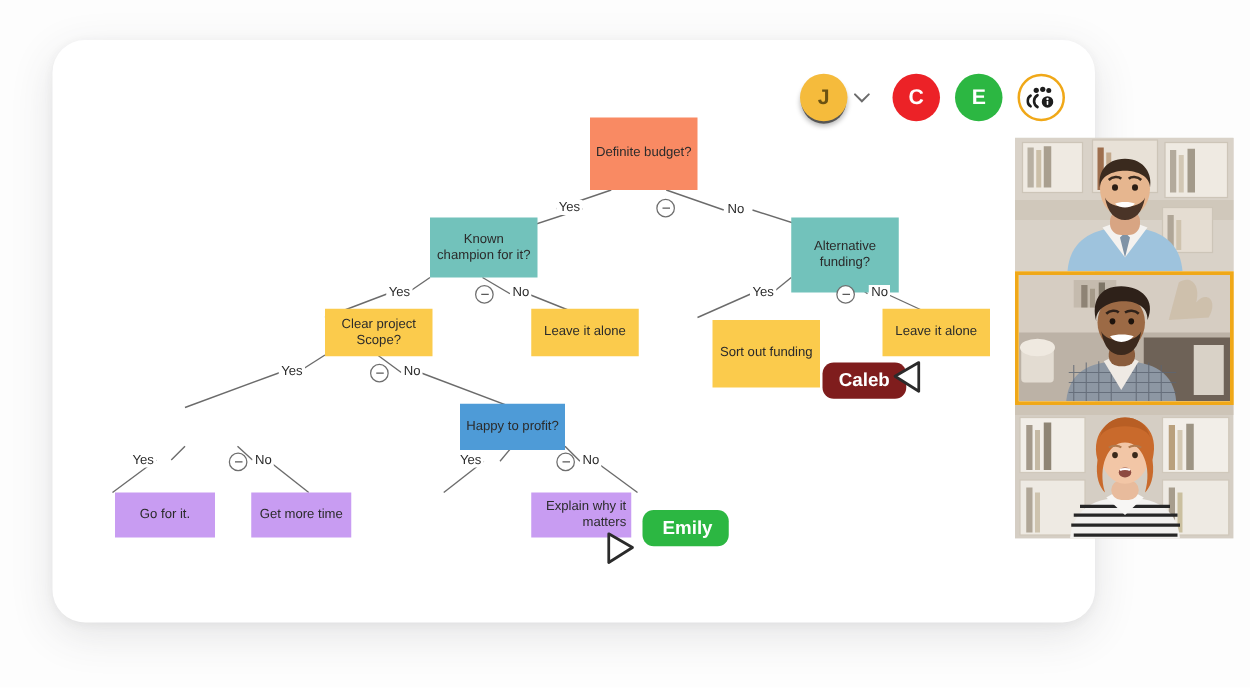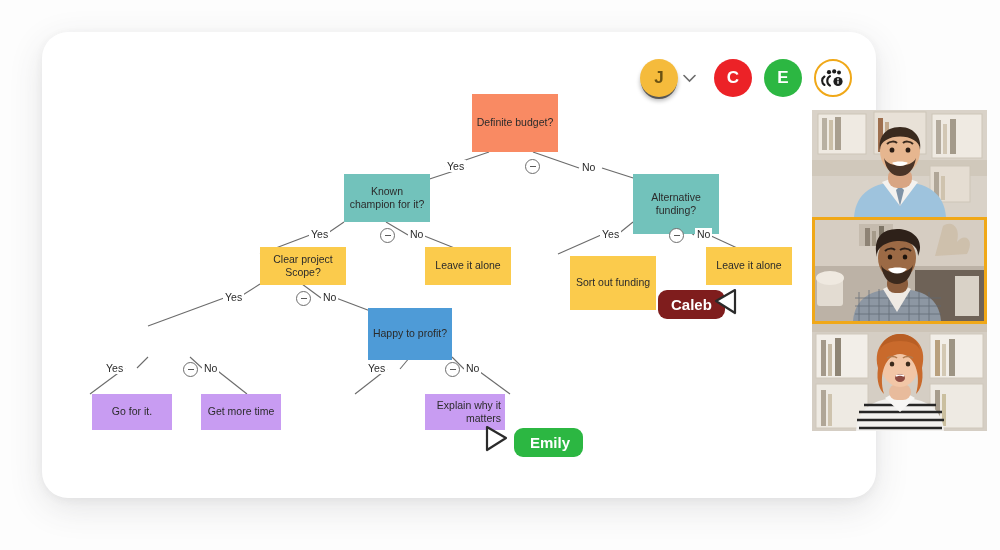--- a/index.html
+++ b/index.html
@@ -189,21 +189,21 @@
       <div class="node n-yellow" style="left:383px;top:215px;width:86px;height:38px;">
           <span>Leave it alone</span>
         </div>
       <div class="node n-yellow" style="left:516px;top:224px;width:86px;height:54px;margin-left:12px;">
           <span>Sort out funding</span>
         </div>
       <div class="node n-yellow" style="left:664px;top:215px;width:86px;height:38px;">
           <span>Leave it alone</span>
         </div>
 
-      <div class="node n-blue" style="left:326px;top:276px;width:84px;height:52px;">
+      <div class="node n-blue" style="left:326px;top:291px;width:84px;height:37px;">
           <span>Happy to profit?</span>
         </div>
 
       <div class="node n-purple" style="left:50px;top:362px;width:80px;height:36px;">
           <span>Go for it.</span>
         </div>
       <div class="node n-purple" style="left:159px;top:362px;width:80px;height:36px;">
           <span>Get more time</span>
         </div>
       <div class="node n-purple" style="left:383px;top:362px;width:80px;height:36px;text-align:right;">
@@ -251,21 +251,21 @@
         <div class="cursor-pill pill-caleb" style="left:616px;top:258px;">Caleb</div>
         <svg class="cursor-arrow" style="left:671px;top:255px;" viewBox="0 0 26 30">
           <path d="M22 3 L3 14 L22 26 Z" fill="#ffffff" stroke="#2b2b2b" stroke-width="2.2" stroke-linejoin="round"></path>
         </svg>
       </div>
 
       <div class="cursor-group" style="left:0;top:0;">
         <svg class="cursor-arrow" style="left:441px;top:392px;" viewBox="0 0 26 30">
           <path d="M4 3 L23 14 L4 26 Z" fill="#ffffff" stroke="#2b2b2b" stroke-width="2.2" stroke-linejoin="round"></path>
         </svg>
-        <div class="cursor-pill pill-emily" style="left:472px;top:396px;padding-left:16px;">Emily</div>
+        <div class="cursor-pill pill-emily" style="left:472px;top:376px;padding-left:16px;">Emily</div>
       </div>
 
     </div>
   </div>
 
   <div class="video-strip">
 
     <div class="vtile t1">
       <svg class="scene" viewBox="0 0 175 107" preserveAspectRatio="xMidYMid slice">
         <rect width="175" height="107" fill="#cfc6bb"></rect>

